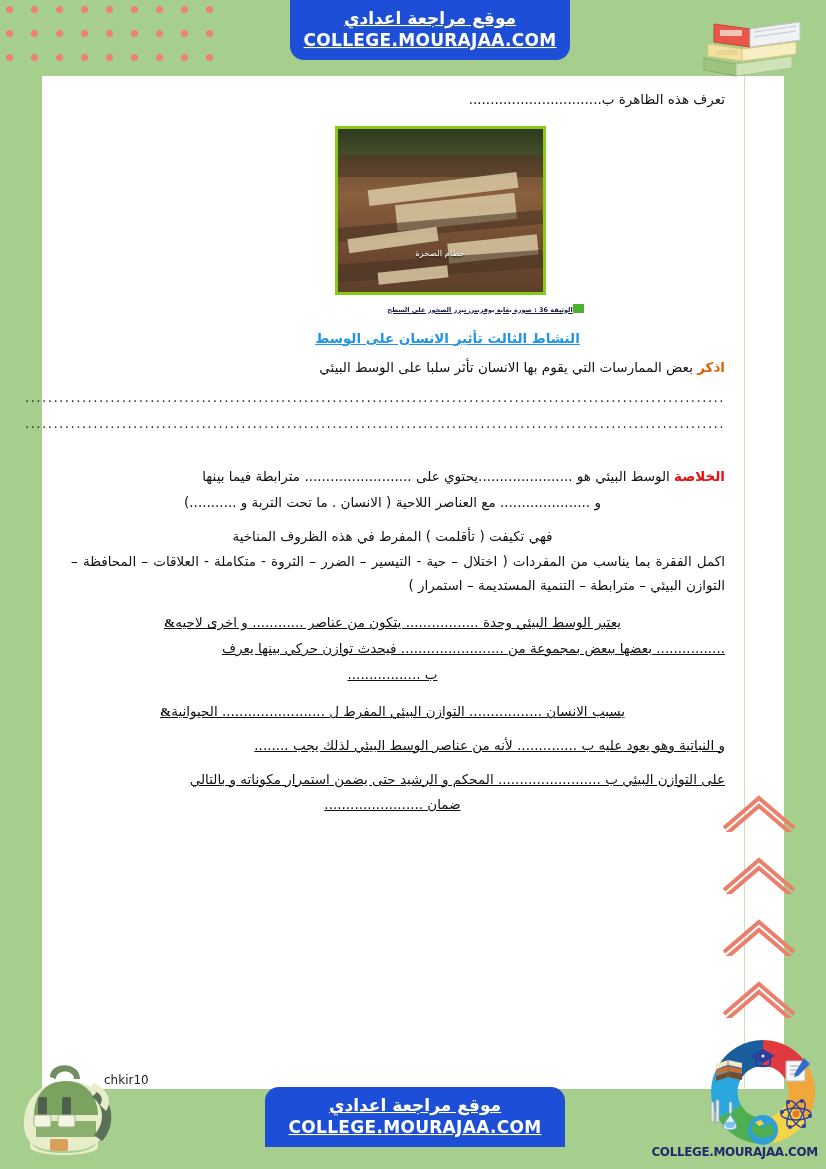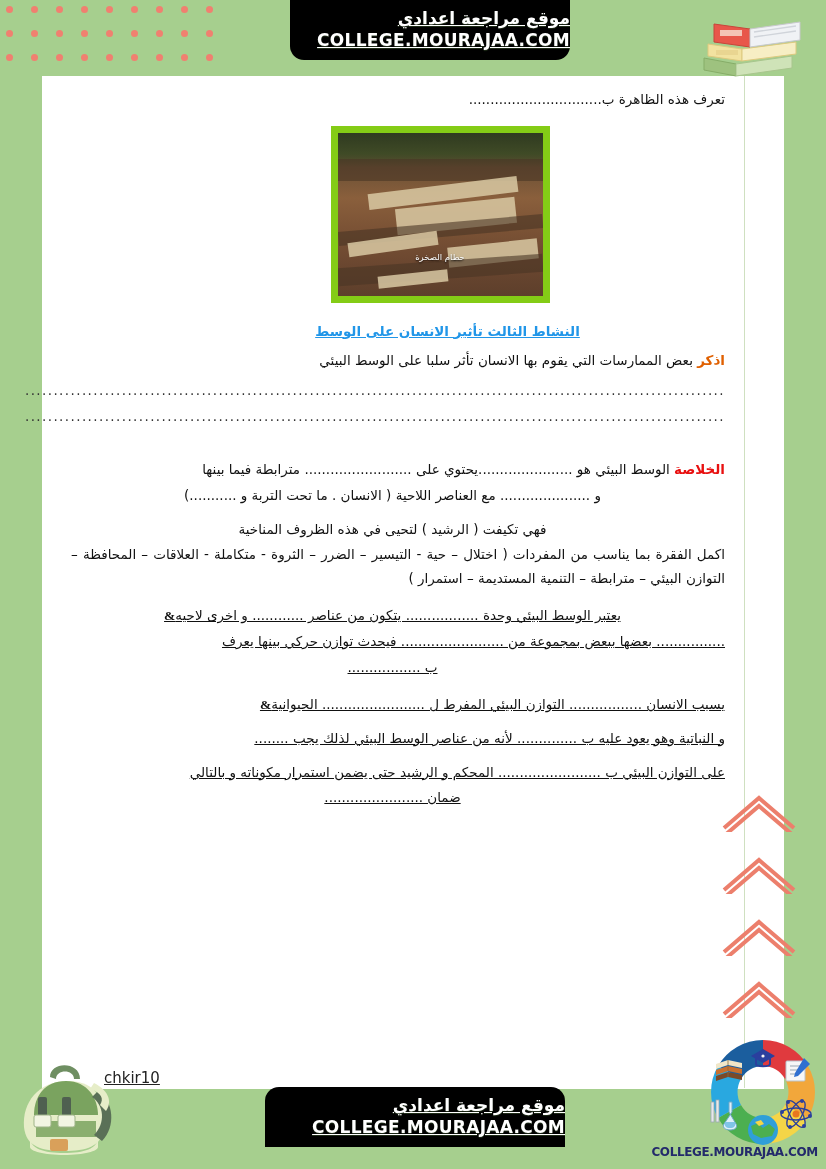--- a/index.html
+++ b/index.html
@@ -55,23 +55,23 @@
     position:absolute;left:0;top:0;width:232px;height:64px;
   }
   .dot{
     position:absolute;width:7px;height:7px;border-radius:50%;
     background:#f08070;
   }
 
   
   .banner{
     position:absolute;
-    background:#000000;
+    background:#1d4ed8;
     border-radius:0 0 14px 14px;
-    text-align:right;
+    text-align:center;
     color:#ffffff;
   }
   .banner-top{
     left:290px;top:0;width:280px;height:60px;
   }
   .banner-bottom{
     left:265px;bottom:22px;width:300px;height:60px;
     border-radius:14px 14px 0 0;
   }
   .banner .ar{
@@ -104,21 +104,21 @@
     position:absolute;left:60px;top:76px;width:665px;
     direction:rtl;text-align:right;
     font-family:"DejaVu Sans","Liberation Sans",sans-serif;
     color:#111;
   }
   .line{font-size:13.5px;line-height:1.75;margin:0 0 2px 0;}
 
   .fig-wrap{margin:14px 0 4px 0;text-align:center;padding-left:95px;}
   .figure{
     display:inline-block;width:205px;height:163px;
-    border:7px solid #84cc16;
+    border:3px solid #84cc16;
     position:relative;overflow:hidden;
     background:#6b4a33;
   }
   .rock-sky{position:absolute;inset:0;
     background:
       linear-gradient(180deg,#3d4429 0%,#4d4a2c 10%,#6d5236 22%,#8a5f3c 40%,#7a5235 60%,#6b4730 80%,#5d3f2b 100%);
   }
   .rock-band{position:absolute;background:#d9c9a3;opacity:.85;}
   .rock-dark{position:absolute;background:#4a3525;opacity:.6;}
   .veg{position:absolute;left:0;top:0;width:100%;height:34px;
@@ -167,23 +167,22 @@
   }
   .chev svg{display:block;}
 
   
   .books{position:absolute;right:8px;top:2px;width:122px;height:78px;}
 
   
   .backpack{position:absolute;left:6px;bottom:6px;width:116px;height:112px;}
   .chkir{
     position:absolute;left:104px;bottom:82px;
-    direction:ltr;font-size:15px;color:#222;
+    direction:ltr;font-size:12px;color:#222;
     font-family:"DejaVu Sans","Liberation Sans",sans-serif;
-    text-decoration:underline;
   }
 
   
   .ring{position:absolute;right:4px;bottom:18px;width:118px;height:118px;}
 </style>
 </head>
 <body>
 
 <div class="page">
 
@@ -285,46 +284,49 @@
         <div class="rock-dark" style="left:0;top:26px;width:100%;height:22px;"></div>
         <div class="rock-band" style="left:30px;top:52px;width:150px;height:16px;transform:rotate(-7deg);"></div>
         <div class="rock-band" style="left:58px;top:70px;width:120px;height:26px;transform:rotate(-6deg);"></div>
         <div class="rock-dark" style="left:0;top:90px;width:100%;height:14px;transform:rotate(-5deg);"></div>
         <div class="rock-band" style="left:10px;top:104px;width:90px;height:14px;transform:rotate(-8deg);"></div>
         <div class="rock-band" style="left:110px;top:110px;width:90px;height:20px;transform:rotate(-6deg);"></div>
         <div class="rock-dark" style="left:0;top:128px;width:100%;height:18px;transform:rotate(-4deg);"></div>
         <div class="rock-band" style="left:40px;top:140px;width:70px;height:12px;transform:rotate(-6deg);"></div>
         <div class="fig-label">حطام الصخرة</div>
       </div>
+      <div class="fig-caption">
+        <span class="swatch"></span><span class="captxt"><span>الوثيقة 36 :</span> <span>صورة بغابة بوقرنين تبرز الصخور على السطح</span></span>
+      </div>
     </div>
 
     <div class="head-blue">النشاط الثالث تأثير الانسان على الوسط</div>
 
     <p class="line" style="text-align:right;padding-left:20px;"><span class="q-red">اذكر</span><span> بعض الممارسات التي يقوم بها الانسان تأثر سلبا على الوسط البيئي</span></p>
 
     <p class="dot-line">...........................................................................................................................</p>
     <p class="dot-line">...........................................................................................................................</p>
 
     <div class="summary">
       <p class="line"><span class="kw-red">الخلاصة</span><span> الوسط البيئي هو ......................يحتوي على ......................... مترابطة فيما بينها</span></p>
       <p class="line" style="text-align:center;padding-left:0;">و ..................... مع العناصر اللاحية ( الانسان . ما تحت التربة و ...........)</p>
-      <p class="line" style="text-align:center;padding-left:0;margin-top:10px;">فهي تكيفت ( الرشيد ) لتحيى في هذه الظروف المناخية</p>
+      <p class="line" style="text-align:center;padding-left:0;margin-top:10px;">فهي تكيفت ( تأقلمت ) المفرط في هذه الظروف المناخية</p>
     </div>
 
 
     <p class="line just">اكمل الفقرة بما يناسب من المفردات  ( اختلال   –   حية - التيسير – الضرر – الثروة  - متكاملة - العلاقات – المحافظة – التوازن البيئي – مترابطة – التنمية المستديمة – استمرار )</p>
 
     <div class="blk">
       <p class="line" style="text-align:center;padding-left:0;"><span> يعتبر الوسط البيئي وحدة ................. يتكون من عناصر ............ و اخرى لاحيه</span><span class="amp">&amp;</span></p>
       <p class="line just">................ بعضها ببعض بمجموعة من ........................ فيحدث توازن حركي بينها يعرف</p>
       <p class="line" style="text-align:center;padding-left:0;">ب .................</p>
     </div>
 
     <div class="blk">
-      <p class="line" style="text-align:right;padding-left:0;"><span> يسبب الانسان ................. التوازن البيئي المفرط ل ........................ الحيوانية</span><span class="amp">&amp;</span></p>
+      <p class="line" style="text-align:center;padding-left:0;"><span> يسبب الانسان ................. التوازن البيئي المفرط ل ........................ الحيوانية</span><span class="amp">&amp;</span></p>
       <p class="line" style="text-align:right;padding-left:0;margin-top:10px;">و النباتية وهو يعود عليه ب .............. لأنه من عناصر الوسط البيئي لذلك يجب ........</p>
       <p class="line just" style="margin-top:10px;">على التوازن البيئي ب ........................ المحكم و الرشيد حتى يضمن استمرار مكوناته و بالتالي</p>
       <p class="line" style="text-align:center;padding-left:0;">ضمان .......................</p>
     </div>
 
   </div>
 
   <div class="backpack">
     <svg viewBox="0 0 116 112" width="116" height="112">
       <path d="M44 26 C44 10, 74 10, 74 28 L68 28 C68 18, 50 18, 50 28 Z" fill="#6f8f62"></path>

